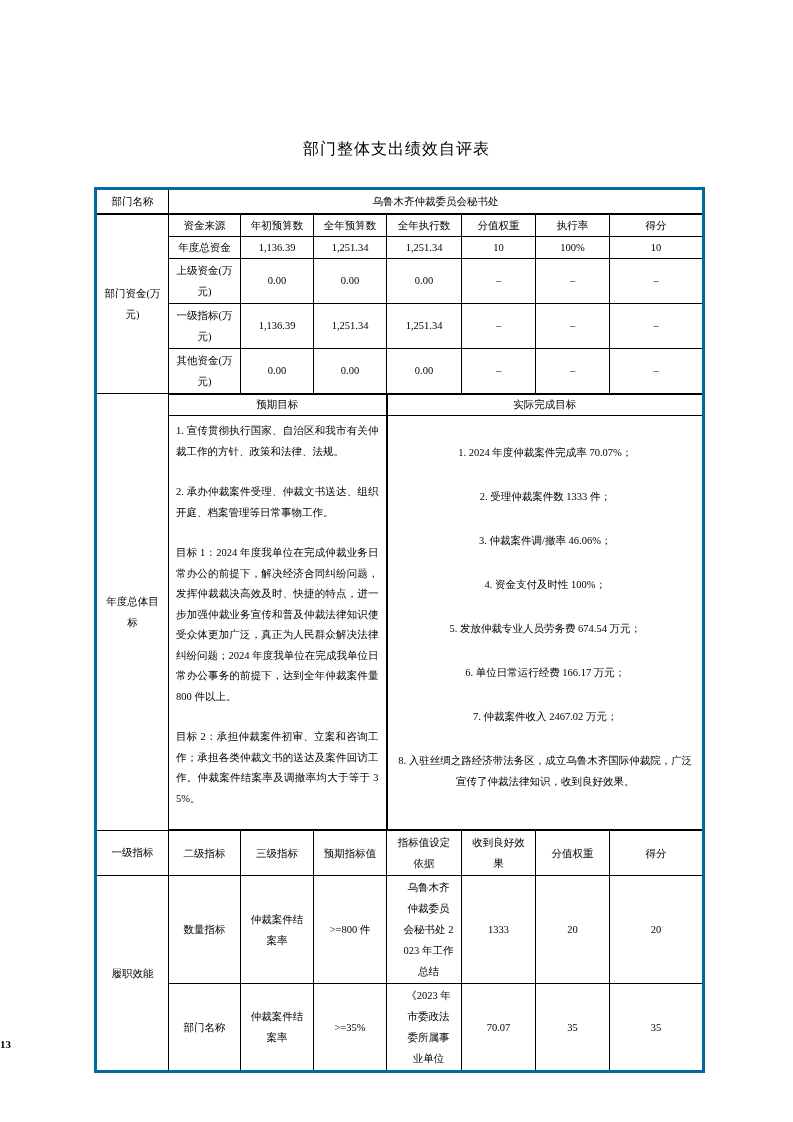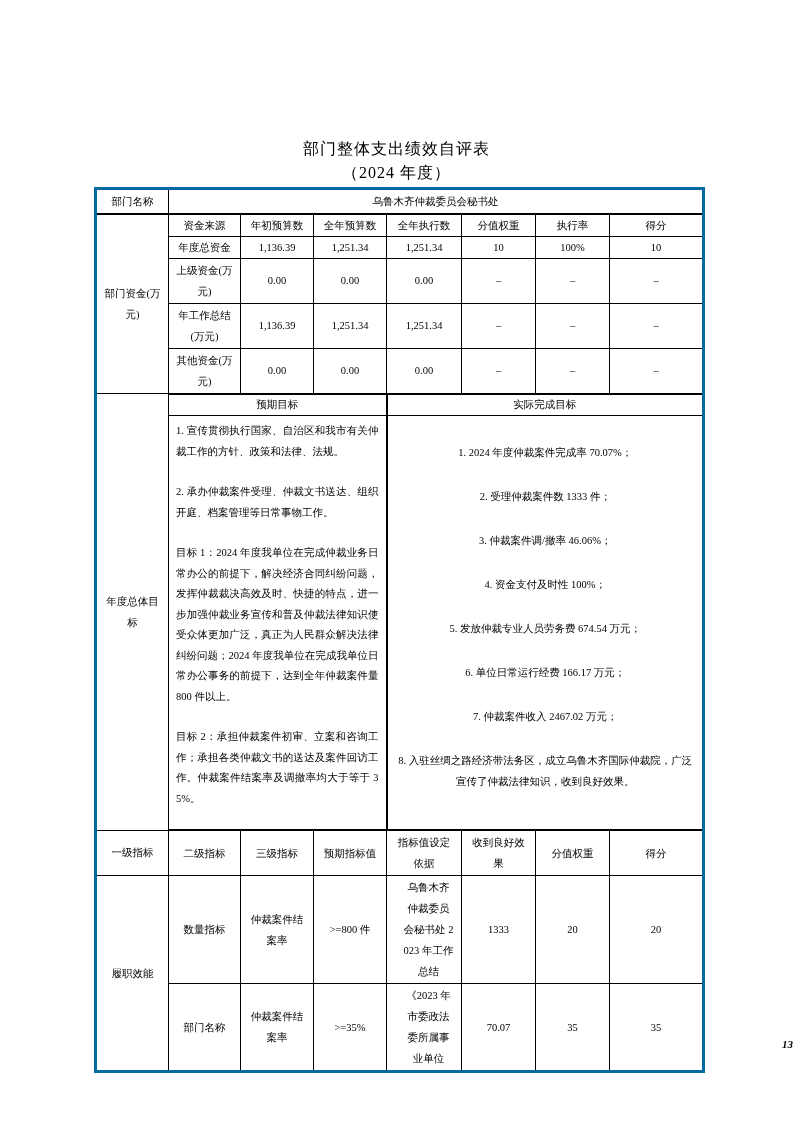--- a/index.html
+++ b/index.html
@@ -49,31 +49,30 @@
   td.goals-right {
     text-align:center; vertical-align:top;
     padding:26px 8px 0 9px; line-height:21px;
     border-left-width:2px;
   }
   td.goals-right .ai { margin:0 0 23px 0; }
   td.split-l { border-left-width:2px; }
   td.basis { line-height:21px;padding-left:16px; }
   .page-number {
     position:absolute; top:1038px; left:0; width:100%;
-    text-align:right; font-size:11px; font-weight:bold;font-style:italic;
+    text-align:left; font-size:11px; font-weight:bold;
   }
 </style>
 </head>
 <body>
 
 <div class="page">
 
   <div class="doc-title">
     <div>部门整体支出绩效自评表</div>
-    <div>（2024 年度）</div>
   </div>
 
   <table class="main">
     <colgroup>
       <col style="width:73px">
         <col style="width:72px">
         <col style="width:73px">
         <col style="width:73px">
       <col style="width:75px">
         <col style="width:74px">
@@ -112,21 +111,21 @@
       <td class="wrap5">上级资金(万元)</td>
       <td>0.00</td>
       <td>0.00</td>
       <td>0.00</td>
       <td>–</td>
       <td>–</td>
       <td>–</td>
     </tr>
 
     <tr class="rE">
-      <td class="wrap5">年工作总结(万元)</td>
+      <td class="wrap5">一级指标(万元)</td>
       <td>1,136.39</td>
       <td>1,251.34</td>
       <td>1,251.34</td>
       <td>–</td>
       <td>–</td>
       <td>–</td>
     </tr>
 
     <tr class="rF">
       <td class="wrap5">其他资金(万元)</td>

